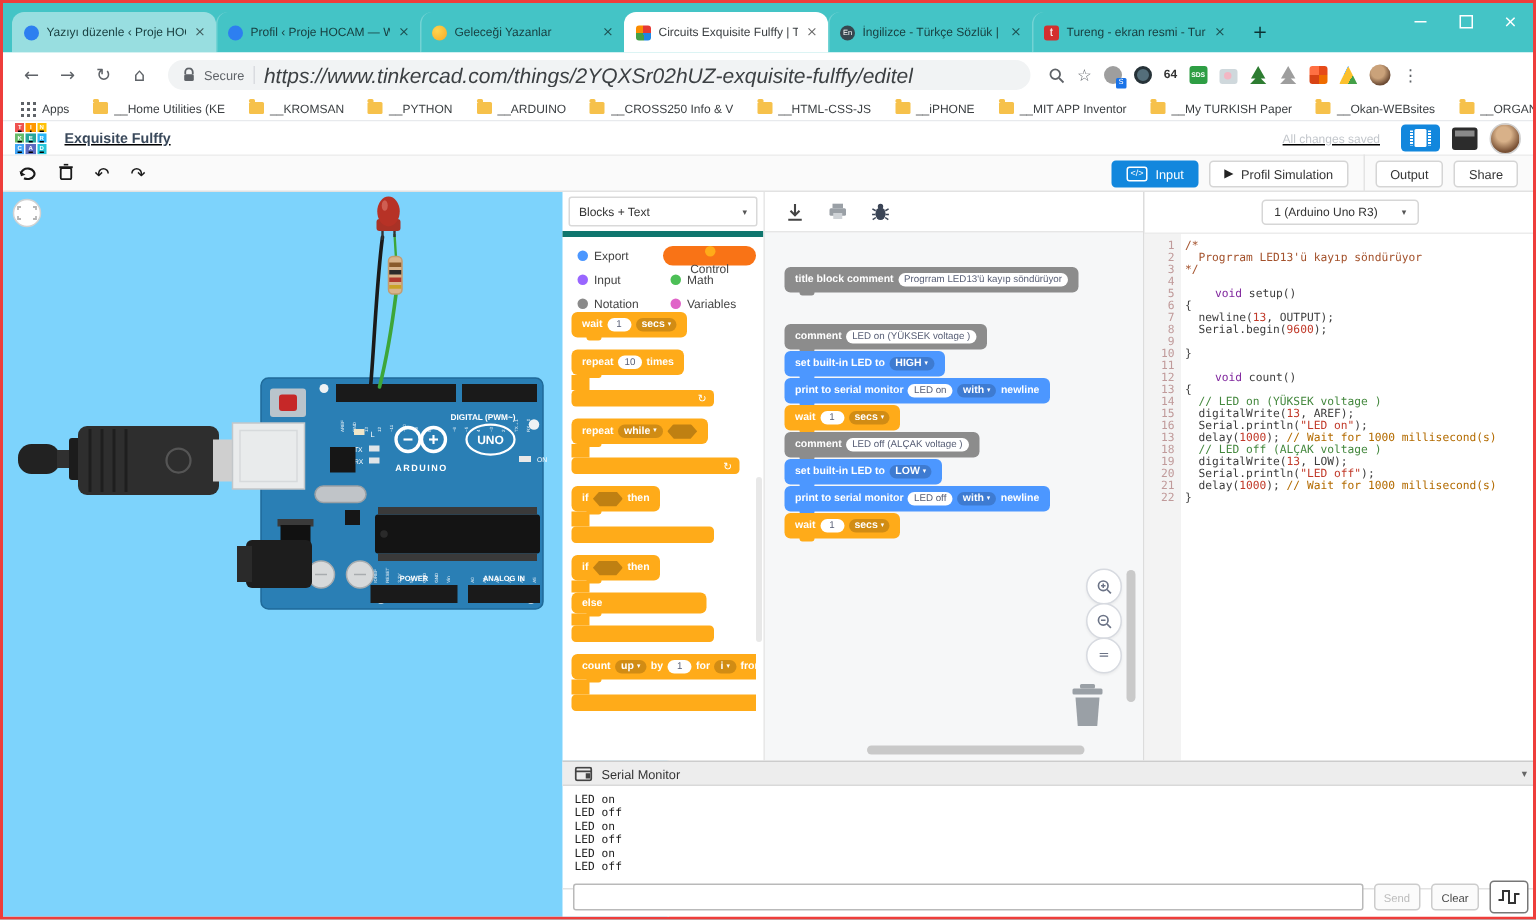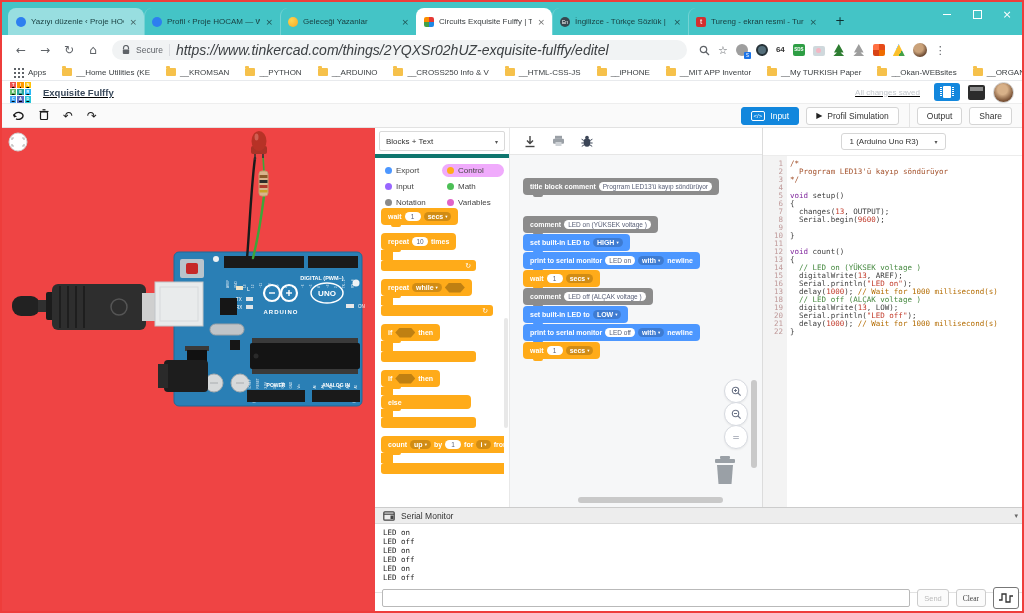--- a/index.html
+++ b/index.html
@@ -76,29 +76,29 @@
   
   .actionbar{position:absolute;top:101px;left:0;right:0;height:25px;background:#fafafa;border-top:1px solid #eee;border-bottom:1px solid #e2e2e2;display:flex;align-items:center;box-sizing:border-box;padding:0 10px;}
   .ab-ico{margin-right:14px;color:#1a1a1a;font-size:12px;line-height:1;}
   .ab-spacer{flex:1;}
   .btn{height:18px;border:1px solid #d5d5d5;border-radius:3px;background:#fff;color:#333;font-size:8.5px;display:flex;align-items:center;gap:5px;padding:0 9px;margin-left:7px;box-sizing:border-box;}
   .btn-code{background:#1287dd;border-color:#1287dd;color:#fff;}
   .code-tag{border:1px solid #fff;border-radius:2px;font-size:6px;padding:0 2px;line-height:8px;}
   .play-tri{color:#222;font-size:8px;}
   .ab-sep{width:1px;height:25px;background:#e4e4e4;margin-left:10px;}
   
-  .circuit{position:absolute;left:0;top:126px;width:444px;height:485px;background:#ef4444;border-right:1px solid #ddd;box-sizing:border-box;}
+  .circuit{position:absolute;left:0;top:126px;width:444px;height:485px;background:#7dd3fc;border-right:1px solid #ddd;box-sizing:border-box;}
   
   .blocks-panel{position:absolute;left:373px;top:126px;width:134px;height:379px;background:#fff;box-sizing:border-box;}
   .panel-header{height:26px;border-bottom:4px solid #0f766e;display:flex;align-items:center;padding:0 4px;}
   .mode-dd{border:1px solid #d9d9d9;border-radius:2px;height:18px;flex:1;display:flex;align-items:center;justify-content:space-between;padding:0 6px;font-size:8px;color:#333;background:#fff;}
   .dd-caret{font-size:6px;color:#555;}
   .cats{display:grid;grid-template-columns:1fr 1fr;padding:6px 5px 2px 5px;grid-gap:3px 0;}
   .cat{display:flex;align-items:center;gap:4px;height:13px;border-radius:7px;padding:0 5px;font-size:8px;color:#444;}
-  .cat.selected{background:#f0abfc;}
+  .cat.selected{background:#f97316;flex-direction:column;}
   .cat-dot{width:7px;height:7px;border-radius:50%;flex:0 0 7px;}
   .palette{position:absolute;top:74px;left:0;right:5px;bottom:0;overflow:hidden;padding:6px 0 0 6px;}
   .pal-scroll{position:absolute;right:1px;top:190px;width:4px;height:110px;background:#e8e8e8;border-radius:2px;}
   
   .blk{width:max-content;margin-bottom:8px;}
   .blk-row{display:flex;align-items:center;gap:3px;min-height:17px;border-radius:4px;padding:0 7px;color:#fff;
     font-size:7px;font-weight:bold;width:max-content;position:relative;box-sizing:border-box;}
   .blk-row::after{content:"";position:absolute;left:10px;bottom:-2px;width:10px;height:3px;background:inherit;border-radius:0 0 2px 2px;}
   .blk-spine{width:12px;}
   .blk-arm{height:11px;border-radius:3px;display:flex;align-items:center;justify-content:flex-end;padding:0 5px;color:#fff;font-size:7px;box-sizing:border-box;}
@@ -119,31 +119,31 @@
   
   .code-panel{position:absolute;left:760px;top:126px;width:262px;height:379px;background:#fff;border-left:1px solid #dcdcdc;box-sizing:border-box;}
   .code-header{height:27px;border-bottom:1px solid #ececec;display:flex;justify-content:center;align-items:center;padding:0 6px;}
   .board-dd{border:1px solid #d6d6d6;border-radius:3px;font-size:8px;color:#333;padding:3px 8px;display:flex;align-items:center;gap:16px;background:#fff;}
   .code-area{position:absolute;top:28px;bottom:0;left:0;right:0;font-family:"DejaVu Sans Mono",monospace;font-size:7.5px;line-height:8px;
     background:linear-gradient(to right,#f3f3f3 24px,#fff 24px);padding-top:4px;}
   .cl{display:flex;white-space:pre;}
   .cl-n{width:24px;flex:0 0 24px;text-align:right;padding-right:4px;color:#c09a9a;box-sizing:border-box;}
   .cl-c{padding-left:3px;}
   .c-c{color:#a3512b;} .c-g{color:#44883e;} .c-o{color:#b36b00;}
-  .c-k{color:#81289e;} .c-n{color:#c13a2a;} .c-s{color:#c13a2a;} .c-p{color:#3d3d3d;}
+  .c-k{color:#81289e;margin-left:20px;} .c-n{color:#c13a2a;} .c-s{color:#c13a2a;} .c-p{color:#3d3d3d;}
   
   .serial{position:absolute;left:373px;top:505px;width:651px;height:106px;background:#fff;border-top:1px solid #ccc;box-sizing:border-box;}
   .serial-header{height:15px;background:#ededed;border-bottom:1px solid #d9d9d9;display:flex;align-items:center;gap:6px;padding:0 8px;font-size:8.5px;color:#333;}
   .sm-caret{margin-left:auto;font-size:7px;color:#666;}
   .serial-out{position:absolute;top:16px;left:0;right:0;height:60px;border-bottom:1px solid #e2e2e2;padding:4px 8px;
     font-family:"DejaVu Sans Mono",monospace;font-size:7.5px;line-height:9px;color:#222;}
   .serial-inrow{position:absolute;left:7px;right:7px;bottom:5px;height:20px;display:flex;align-items:center;gap:7px;}
   .serial-input{flex:1;height:18px;border:1px solid #b9b9b9;border-radius:2px;font-size:8px;padding:0 4px;outline:none;box-sizing:border-box;font-family:"DejaVu Sans Mono",monospace;}
   .sbtn{height:18px;border:1px solid #ccc;border-radius:3px;background:#fbfbfb;font-size:7.5px;padding:0 6px;display:flex;align-items:center;box-sizing:border-box;}
-  .sbtn.disabled{color:#bbb;} .sbtn.en{color:#444;font-family:Liberation Serif, serif;}
+  .sbtn.disabled{color:#bbb;} .sbtn.en{color:#444;}
   .graph-btn{width:24px;height:20px;border:1px solid #777;border-radius:3px;background:#fff;display:flex;align-items:center;justify-content:center;}
 </style>
 </head>
 <body>
 
 <div id="screen">
 
   <div class="tabstrip">
     <div class="tabs">
         <div class="tab hover">
@@ -687,21 +687,21 @@
           <span class="dd-caret ico">▾</span>
       </div>
     </div>
     <div class="code-area" id="code-area">
         <div class="cl"><span class="cl-n">1</span><span class="cl-c"><span class="c-c">/*</span></span></div>
         <div class="cl"><span class="cl-n">2</span><span class="cl-c"><span class="c-c">  Progrram LED13'ü kayıp söndürüyor</span></span></div>
         <div class="cl"><span class="cl-n">3</span><span class="cl-c"><span class="c-c">*/</span></span></div>
         <div class="cl"><span class="cl-n">4</span><span class="cl-c"></span></div>
         <div class="cl"><span class="cl-n">5</span><span class="cl-c"><span class="c-k">void</span><span class="c-p"> setup()</span></span></div>
         <div class="cl"><span class="cl-n">6</span><span class="cl-c"><span class="c-p">{</span></span></div>
-        <div class="cl"><span class="cl-n">7</span><span class="cl-c"><span class="c-p">  changes(</span><span class="c-n">13</span><span class="c-p">, OUTPUT);</span></span></div>
+        <div class="cl"><span class="cl-n">7</span><span class="cl-c"><span class="c-p">  newline(</span><span class="c-n">13</span><span class="c-p">, OUTPUT);</span></span></div>
         <div class="cl"><span class="cl-n">8</span><span class="cl-c"><span class="c-p">  Serial.begin(</span><span class="c-n">9600</span><span class="c-p">);</span></span></div>
         <div class="cl"><span class="cl-n">9</span><span class="cl-c"></span></div>
         <div class="cl"><span class="cl-n">10</span><span class="cl-c"><span class="c-p">}</span></span></div>
         <div class="cl"><span class="cl-n">11</span><span class="cl-c"></span></div>
         <div class="cl"><span class="cl-n">12</span><span class="cl-c"><span class="c-k">void</span><span class="c-p"> count()</span></span></div>
         <div class="cl"><span class="cl-n">13</span><span class="cl-c"><span class="c-p">{</span></span></div>
         <div class="cl"><span class="cl-n">14</span><span class="cl-c"><span class="c-g">  // LED on (YÜKSEK voltage )</span></span></div>
         <div class="cl"><span class="cl-n">15</span><span class="cl-c"><span class="c-p">  digitalWrite(</span><span class="c-n">13</span><span class="c-p">, AREF);</span></span></div>
         <div class="cl"><span class="cl-n">16</span><span class="cl-c"><span class="c-p">  Serial.println(</span><span class="c-s">"LED on"</span><span class="c-p">);</span></span></div>
         <div class="cl"><span class="cl-n">13</span><span class="cl-c"><span class="c-p">  delay(</span><span class="c-n">1000</span><span class="c-p">); </span><span class="c-o">// Wait for 1000 millisecond(s)</span></span></div>

